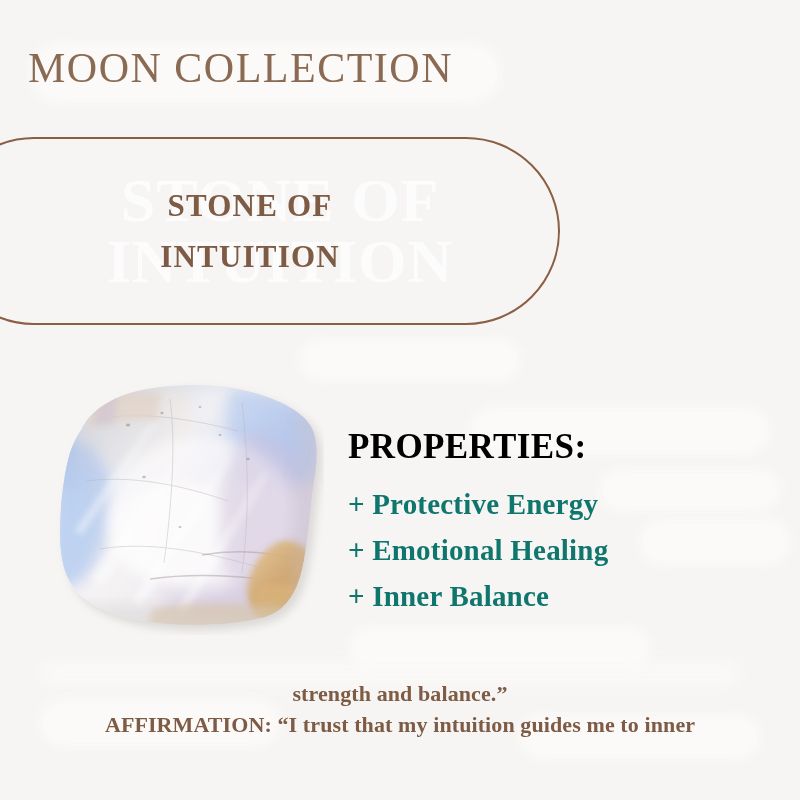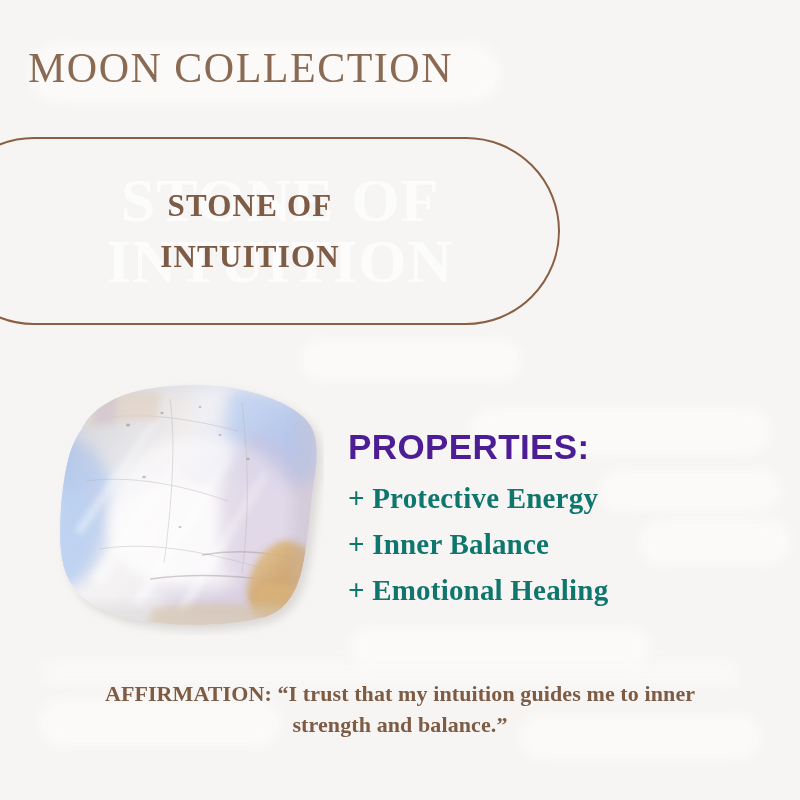--- a/index.html
+++ b/index.html
@@ -136,26 +136,26 @@
   .crystal svg { display: block; width: 100%; height: 100%; }
 
   
   .properties {
     position: absolute;
     left: 348px;
     top: 427px;
     z-index: 4;
   }
   .properties-title {
-    font-family: Liberation Sans, sans-serif;
+    font-family: Liberation Serif, serif;
     font-weight: 700;
     font-size: 35px;
     letter-spacing: .4px;
-    color: #4c1d95;
-    margin: 0 0 8px 0;
+    color: #000000;
+    margin: 0 0 14px 0;
     white-space: nowrap;
   }
   .prop-list { margin: 0; padding: 0; list-style: none; }
   .prop-item {
     font-family: "Liberation Serif", "DejaVu Serif", serif;
     font-weight: 700;
     font-size: 29px;
     line-height: 46px;
     letter-spacing: .2px;
     color: #0f766e;
@@ -346,23 +346,23 @@
         <path d="M0 232 H272 V262 H0 Z" fill="#cfcac6" opacity="0.35" filter="url(#soft)"></path>
         <path d="M244 0 H272 V262 H240 Z" fill="#c8c2c8" opacity="0.3" filter="url(#soft)"></path>
       </g>
     </svg>
   </div>
 
   <div class="properties">
     <div class="properties-title">PROPERTIES:</div>
     <ul class="prop-list">
       <li class="prop-item">+ Protective Energy</li>
+      <li class="prop-item">+ Emotional Healing</li>
       <li class="prop-item">+ Inner Balance</li>
-      <li class="prop-item">+ Emotional Healing</li>
     </ul>
   </div>
 
   <div class="affirmation">
+    <div>strength and balance.”</div>
     <div>AFFIRMATION: “I trust that my intuition guides me to inner</div>
-    <div>strength and balance.”</div>
   </div>
 
 </div>
 
 </body></html>

